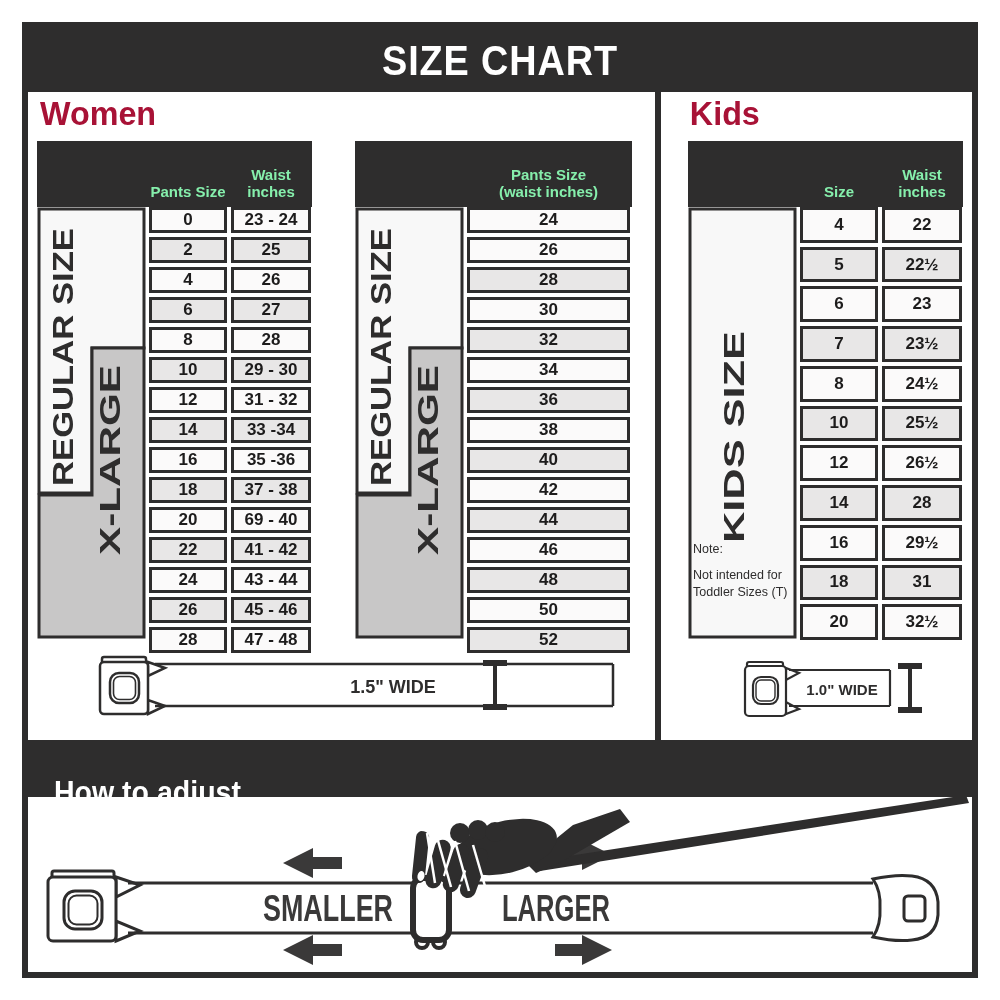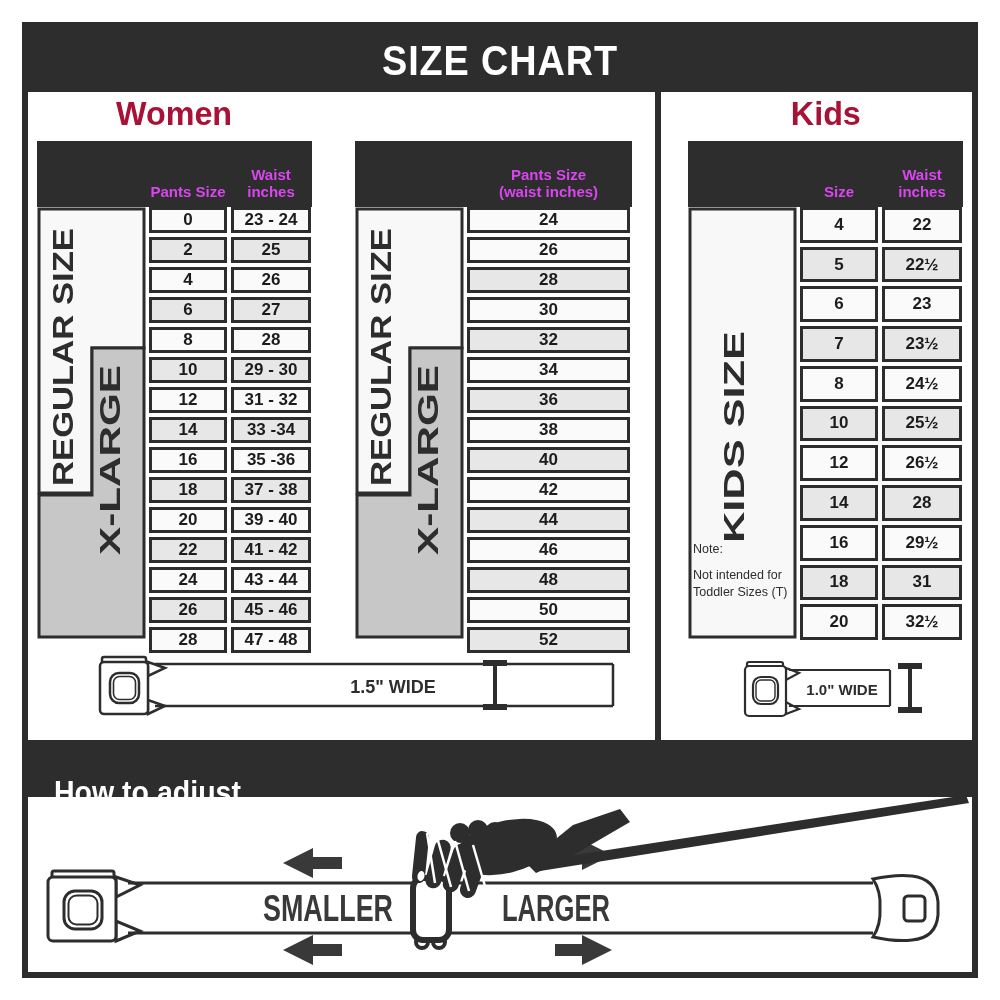--- a/index.html
+++ b/index.html
@@ -20,28 +20,28 @@
 
   
   .title-band{position:absolute;left:0;top:0;width:944px;height:64px;background:var(--dark);
     display:flex;align-items:center;justify-content:center;}
   .title-band .t{color:#fff;font-size:43px;font-weight:bold;letter-spacing:1px;
     display:inline-block;transform:scaleX(.88);}
 
   
   .main{position:absolute;left:0;top:64px;width:944px;height:648px;background:#fff;}
   .divider{position:absolute;left:627px;top:0;width:6px;height:648px;background:var(--dark);}
-  .gender-label{position:absolute;top:2px;text-align:center;color:var(--accent);
+  .gender-label{position:absolute;top:2px;text-align:left;color:var(--accent);
     font-size:34px;font-weight:bold;}
   .gender-label span{display:inline-block;transform:scaleX(.95);}
 
   
   .sc-table{position:absolute;top:49px;height:499px;}
   .thead{position:absolute;left:0;top:0;height:66px;background:var(--dark);}
-  .thead .hcol{position:absolute;bottom:6px;text-align:center;color:#d946ef;
+  .thead .hcol{position:absolute;bottom:6px;text-align:center;color:#86efac;
     font-size:15px;font-weight:bold;line-height:1.18;}
   .rows{position:absolute;top:66px;height:433px;display:grid;row-gap:4px;}
   .rows-15{grid-template-rows:repeat(15,1fr);}
   .rows-11{grid-template-rows:repeat(11,1fr);}
   .cell{border:3px solid var(--dark);background:var(--row-light);
     display:flex;align-items:center;justify-content:center;
     font-size:17px;font-weight:bold;color:#1d1c1c;}
   .cell.shaded{background:var(--row-gray);}
   .label-svg{position:absolute;left:0;top:66px;}
   .kids-note{position:absolute;left:5px;top:400px;width:104px;font-size:12.5px;
@@ -118,21 +118,21 @@
           <div class="cell">23 - 24</div>
               <div class="cell shaded">25</div>
               <div class="cell">26</div>
               <div class="cell shaded">27</div>
               <div class="cell">28</div>
               <div class="cell shaded">29 - 30</div>
               <div class="cell">31 - 32</div>
               <div class="cell shaded">33 -34</div>
               <div class="cell">35 -36</div>
               <div class="cell shaded">37 - 38</div>
-              <div class="cell">39 - 40</div>
+              <div class="cell">69 - 40</div>
               <div class="cell shaded">41 - 42</div>
               <div class="cell">43 - 44</div>
               <div class="cell shaded">45 - 46</div>
               <div class="cell">47 - 48</div>
             </div>
         </div>
 
         <div class="sc-table" style="left:327px;width:277px;">
           <div class="thead" style="width:277px;">
             <div class="hcol" style="left:112px;width:163px;">

